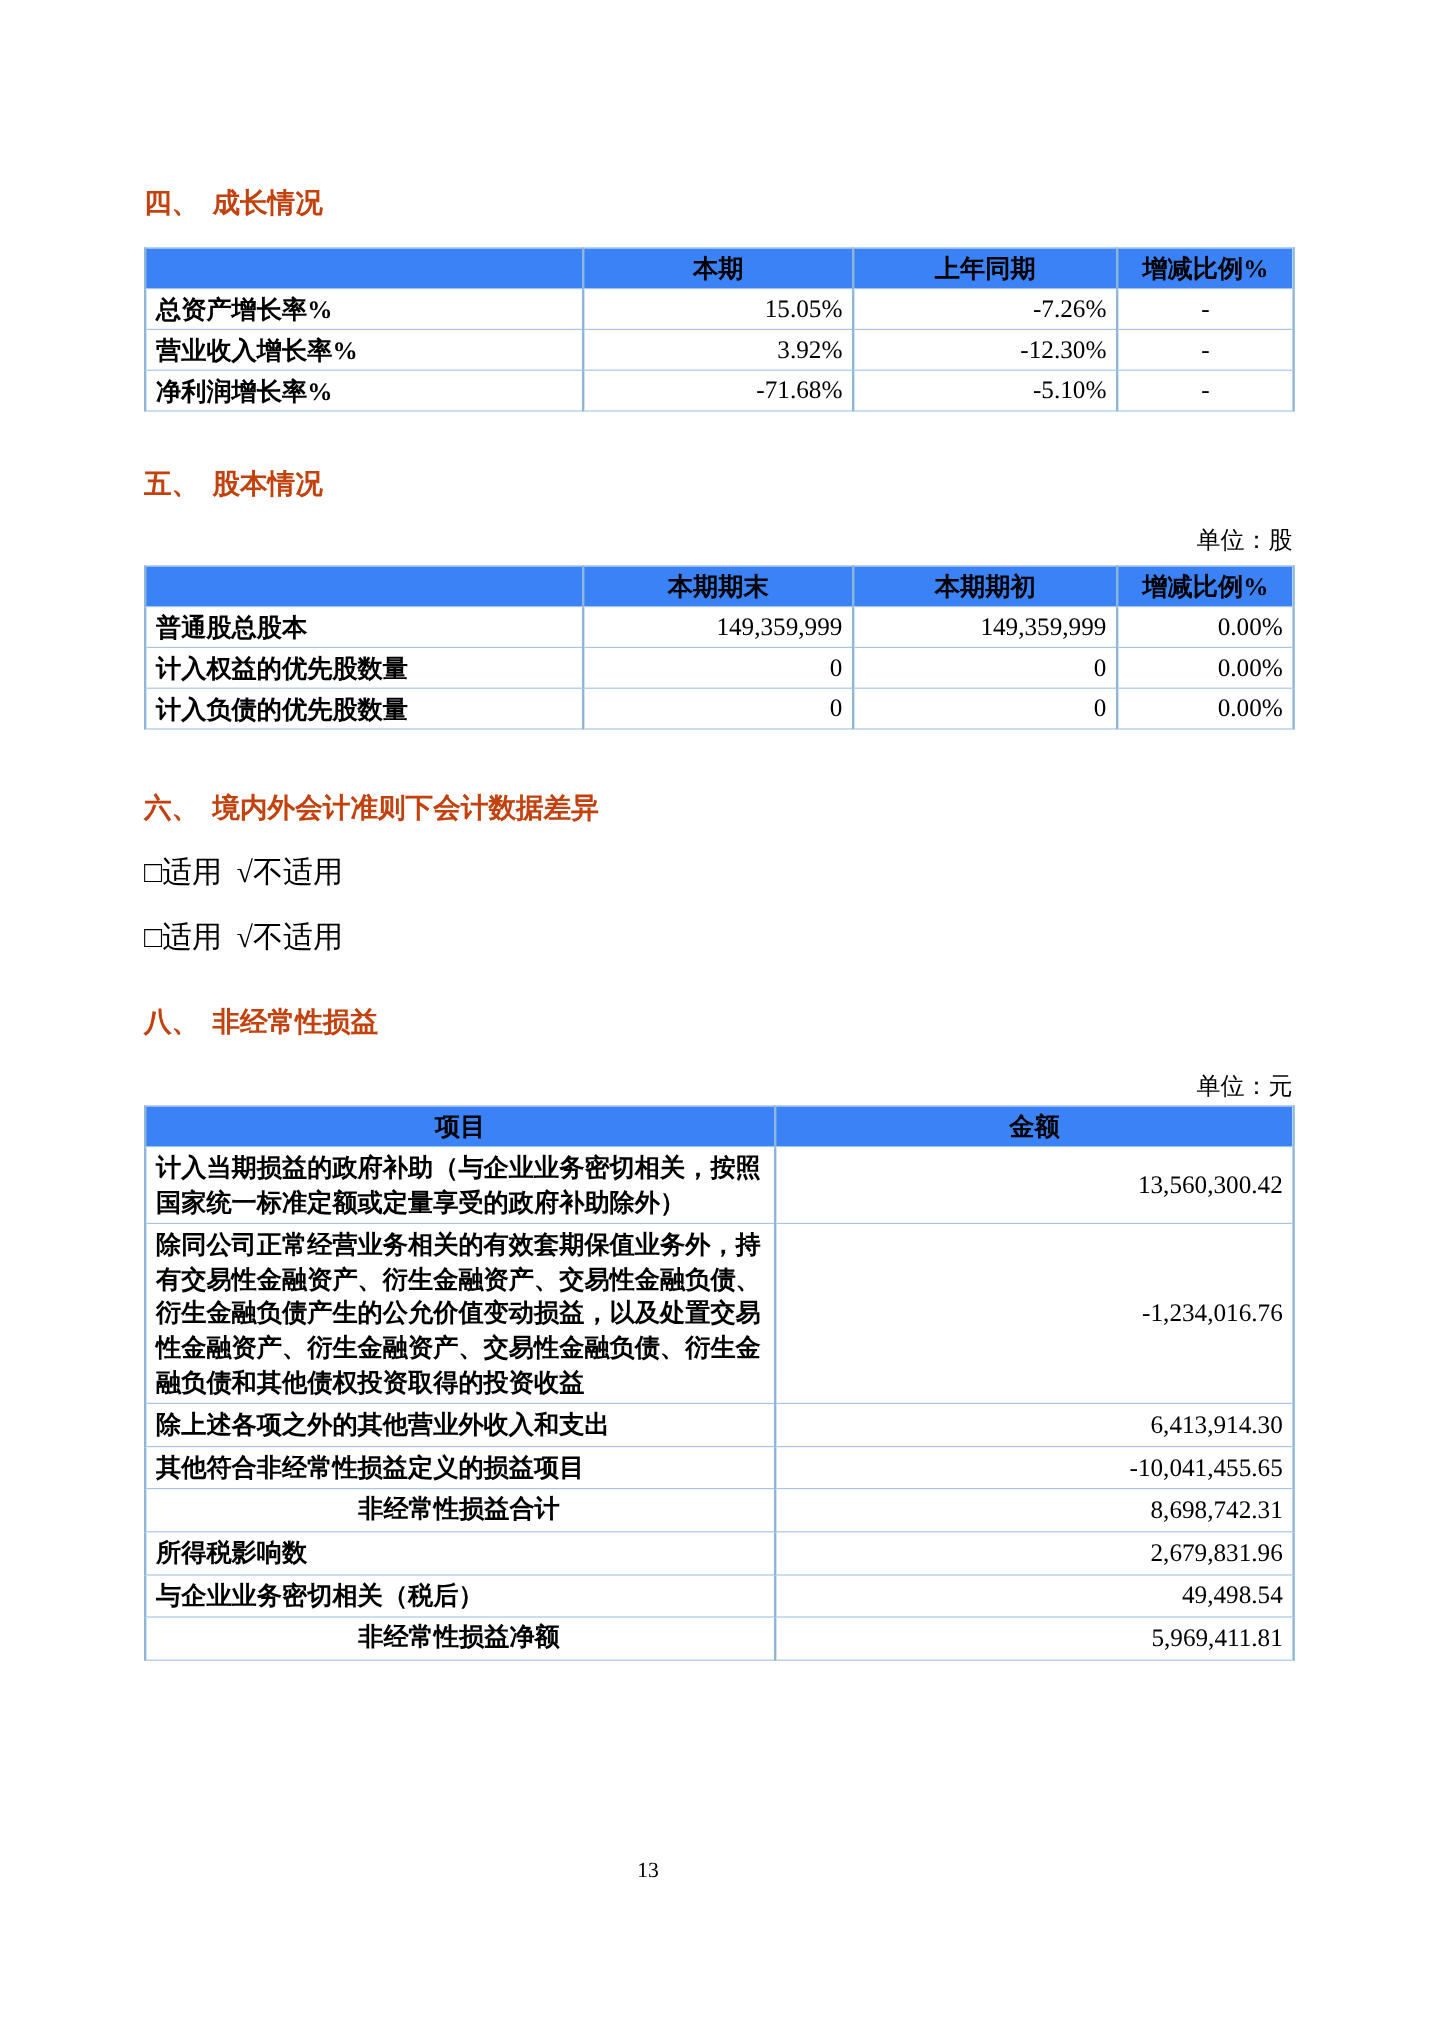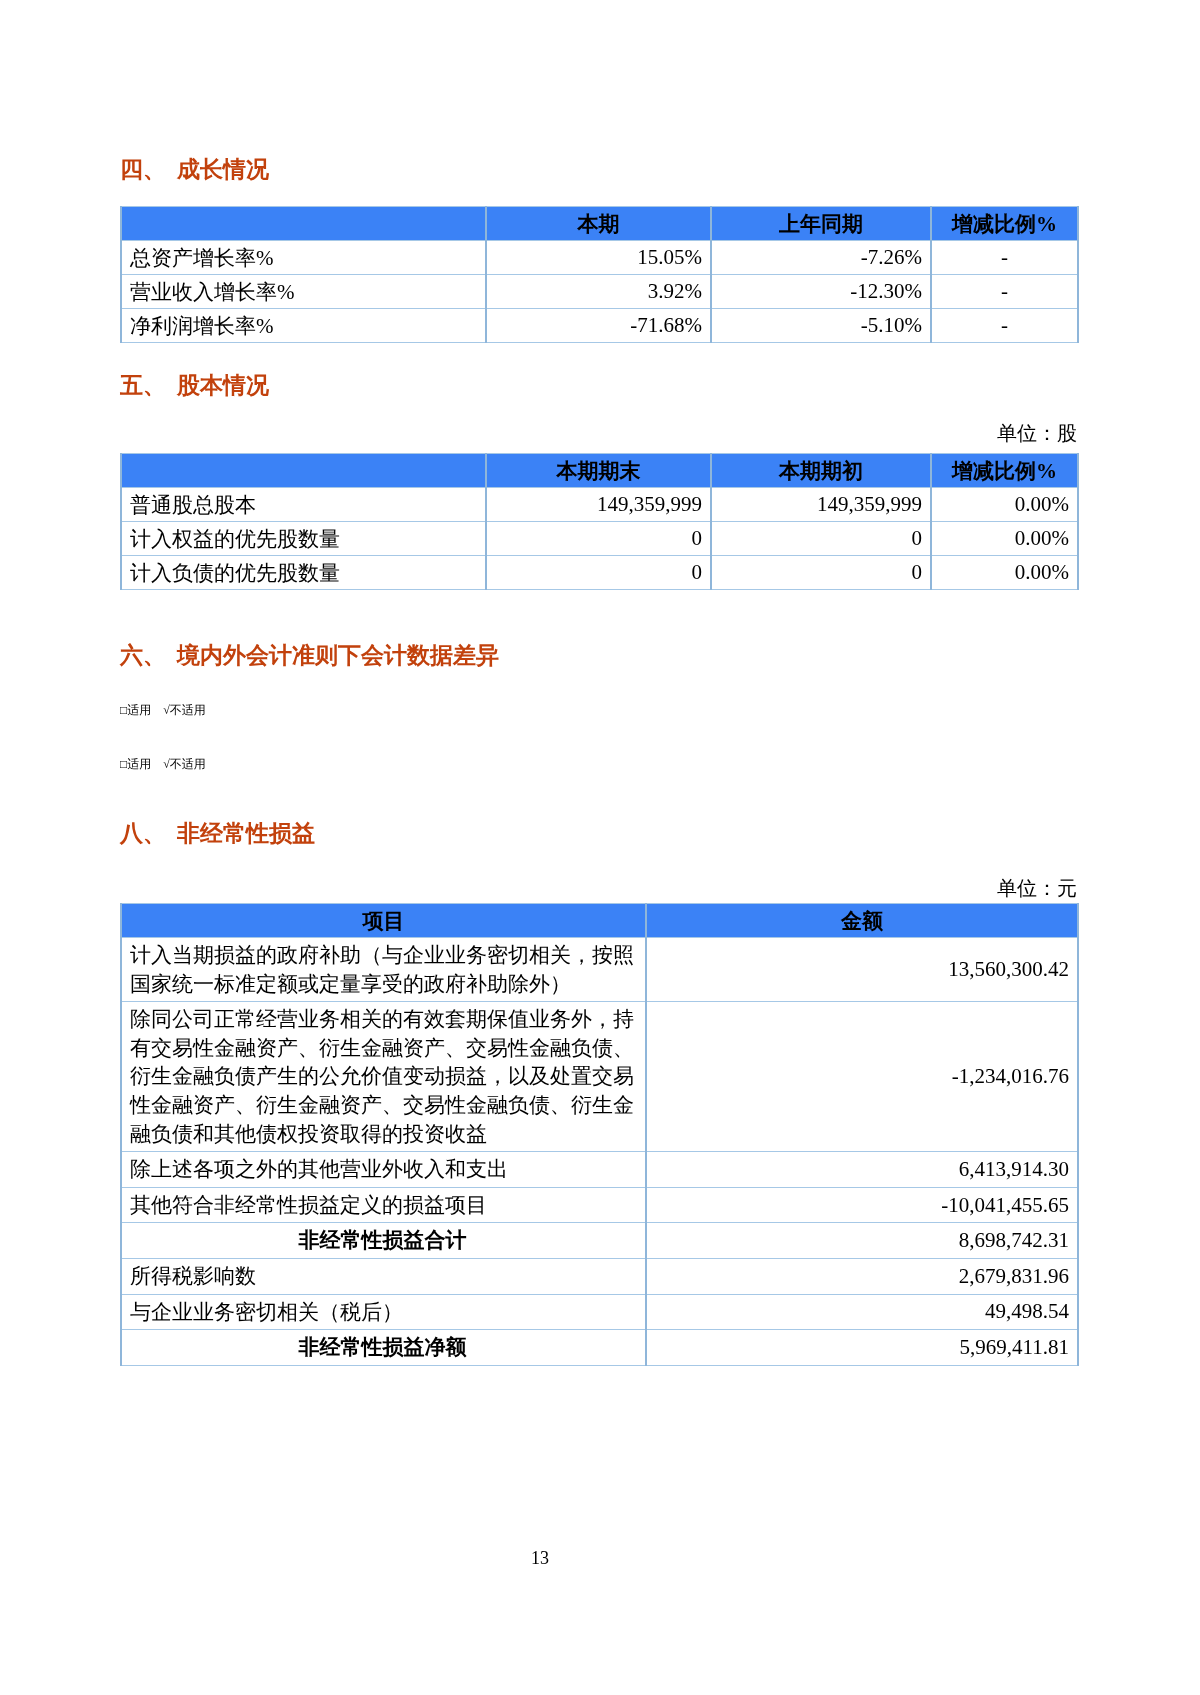--- a/index.html
+++ b/index.html
@@ -20,34 +20,34 @@
     font-weight: bold;
     font-size: 23px;
     line-height: 23px;
     color: #c2410c;
     white-space: nowrap;
   }
   .section-heading .sec-num {
     display: inline-block;
     width: 57px;
   }
-  .h5 { margin-top: 31px; }
+  .h5 { margin-top: 49px; }
   .h6 { margin-top: 54px; }
   .h7 { margin-top: 63px; }
   .h8 { margin-top: 47px; }
   .unit-line {
     margin-top: 26px;
     text-align: right;
     font-size: 20px;
     line-height: 20px;
   }
   .unit-line.yuan { margin-top: 33px; }
   .applicability {
     margin-top: 32px;
-    font-size: 12px;
+    font-size: 25px;
     line-height: 22px;
   }
   .applicability .gap { display: inline-block; width: 12px; }
   table.fin {
     margin-top: 10px;
     width: 957px;
     border-collapse: collapse;
     table-layout: fixed;
     font-size: 21px;
   }
@@ -60,21 +60,21 @@
     overflow: hidden;
   }
   table.fin tr.hdr td {
     background: #3b82f6;
     font-weight: bold;
     text-align: center;
     height: 34px;
     padding: 2px 6px;
   }
   table.fin td { height: 34px; padding: 2px 8px; }
-  td.lbl { text-align: left; }
+  td.lbl { text-align: left; font-weight: bold; }
   td.num { text-align: right; padding-right: 11px; }
   td.ctr { text-align: center; }
   table.nonrec td.lbl { line-height: 28.6px; padding: 3px 10px 3px 8px; border-radius: 25px; }
   table.nonrec td.num { vertical-align: middle; }
   table.nonrec tr.sum td.lbl {
     text-align: center;
     font-weight: bold;
     font-family: "Liberation Sans", "DejaVu Sans", sans-serif;
     font-size: 21px;
   }

